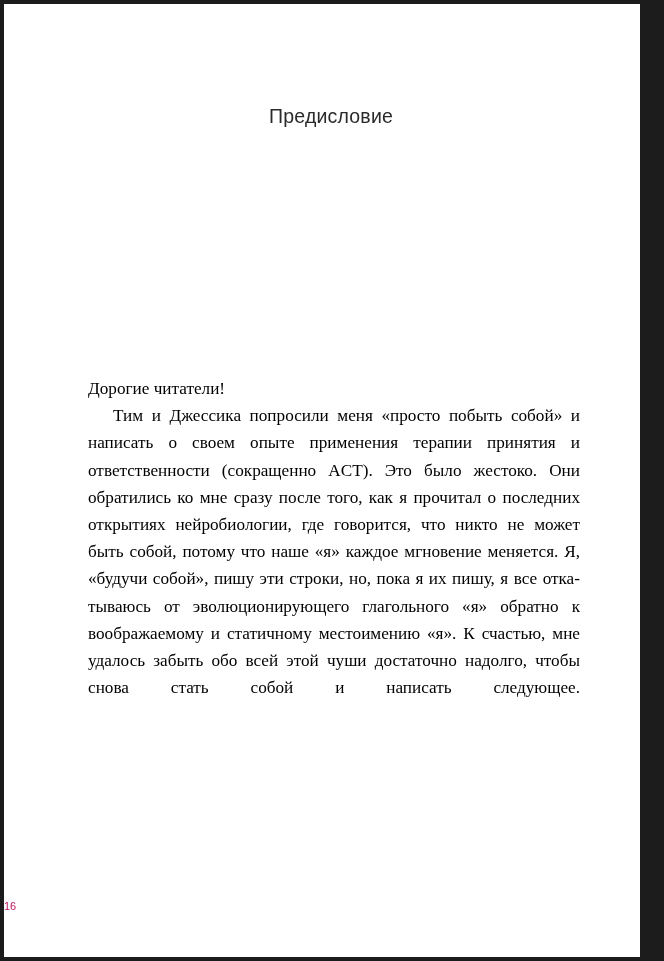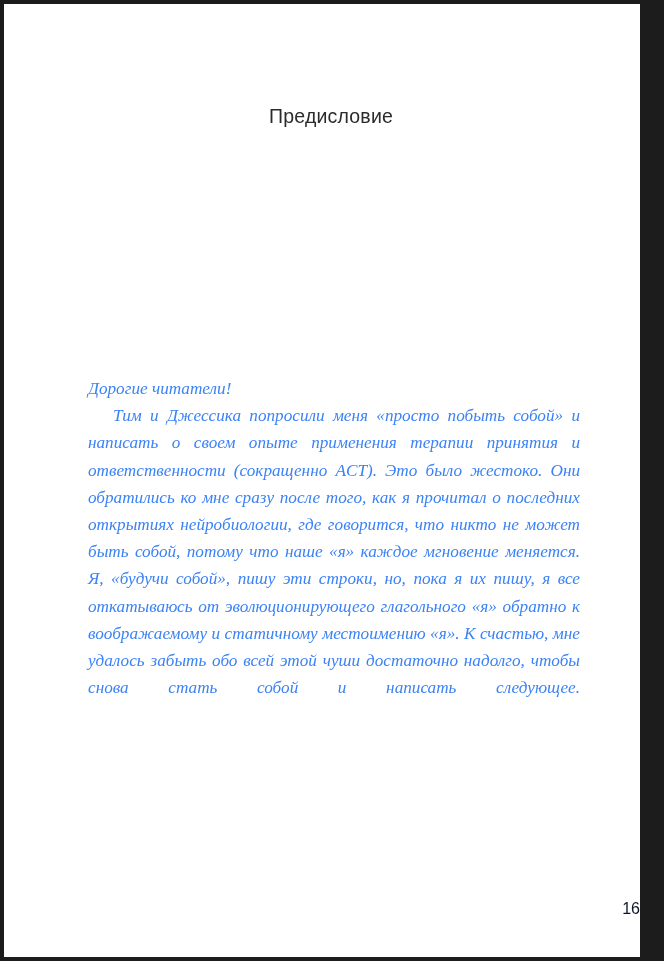--- a/index.html
+++ b/index.html
@@ -44,25 +44,24 @@
     left: 84px;
     top: 371px;
     width: 492px;
   }
 
   .para {
     margin: 0;
     font-family: "Liberation Serif", serif;
     font-size: 17.2px;
     line-height: 27.2px;
-    color: #3b82f6;
+    color: #000000;
     text-align: justify;
     text-justify: inter-word;
     hyphens: manual;
-    font-style: italic;
     -webkit-hyphens: manual;
   }
 
   
   .para.greeting {
     text-align: left;
     text-indent: 0;
   }
 
   .para.indent {
@@ -79,24 +78,24 @@
   .para.no-stretch::after {
     content: none;
   }
 
   
   .folio {
     position: absolute;
     left: 0;
     right: 0;
     top: 896px;
-    text-align: right;
+    text-align: left;
     font-family: "Liberation Sans", sans-serif;
-    font-size: 16px;
-    color: #0f172a;
+    font-size: 11px;
+    color: #be185d;
   }
 </style>
 </head>
 <body>
 
 <div class="page">
 
   <div class="chapter-title">Предисловие</div>
 
   <div class="text-block">

